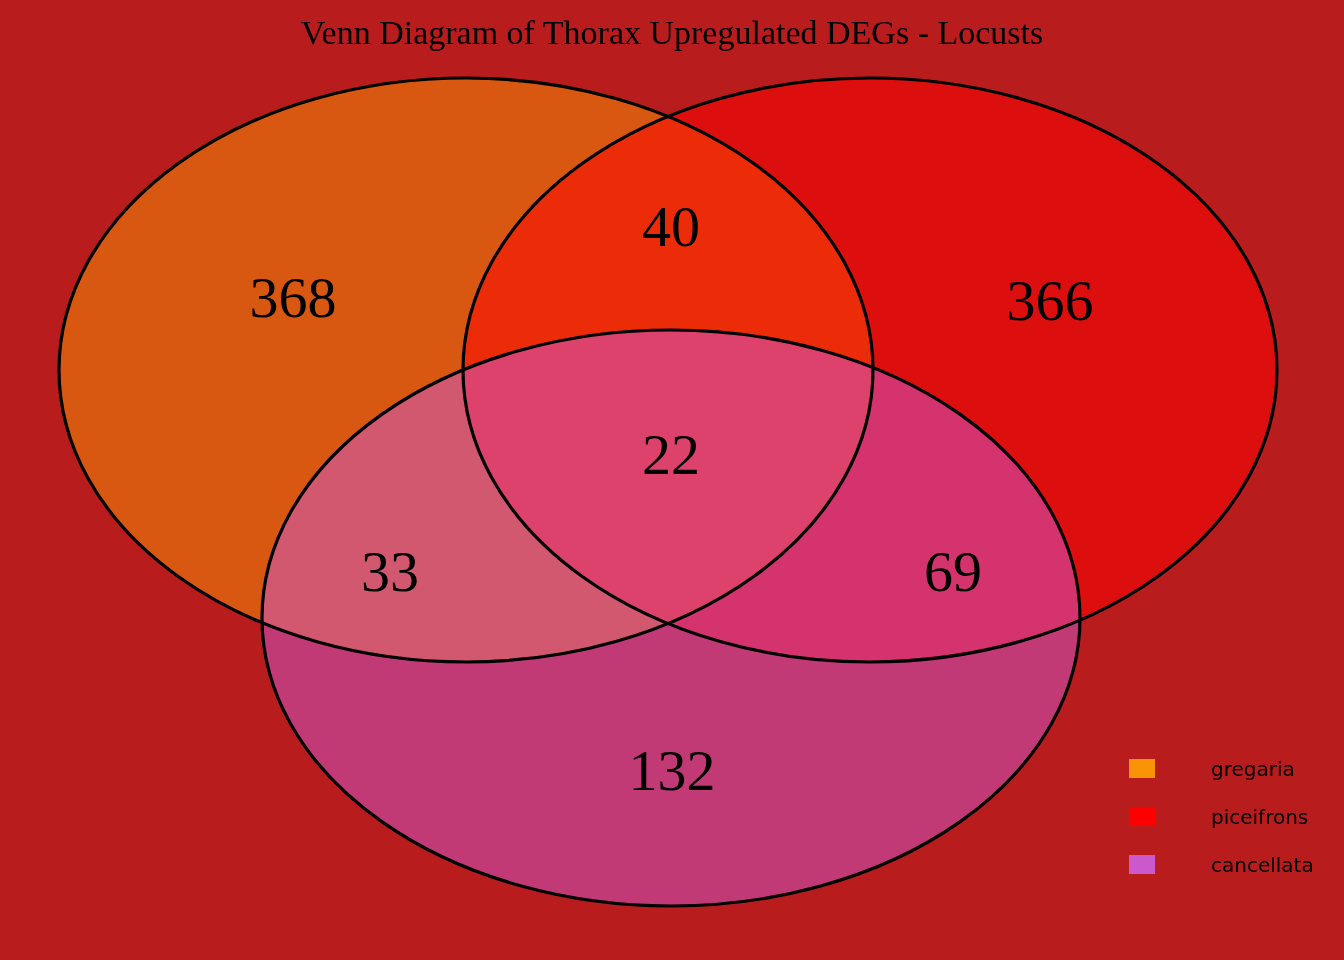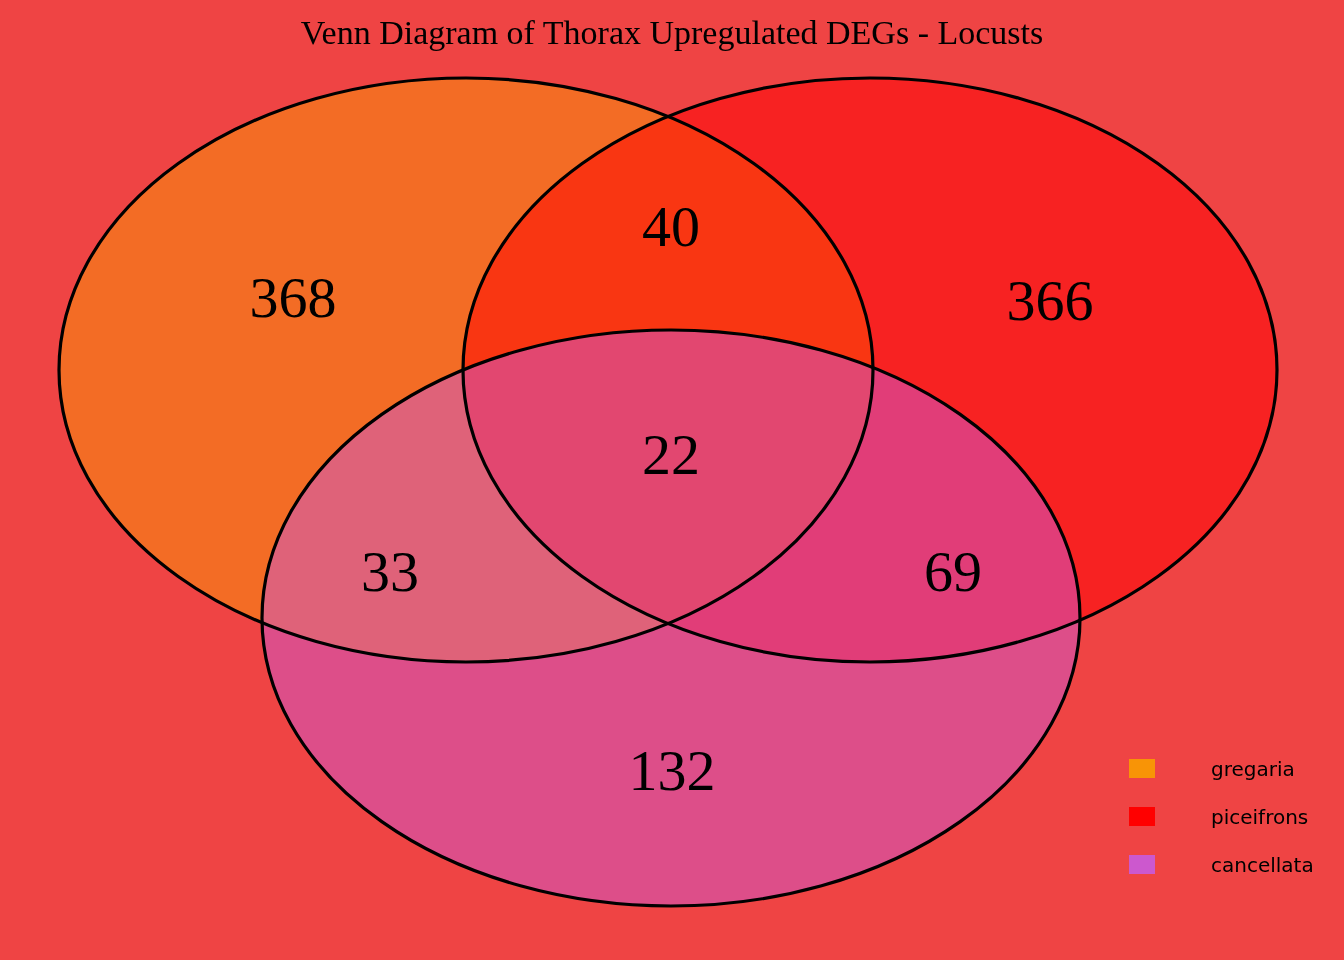--- a/index.html
+++ b/index.html
@@ -4,21 +4,21 @@
 <style>
   html, body {
     margin: 0;
     padding: 0;
     background: #ffffff;
   }
   .stage {
     position: relative;
     width: 1344px;
     height: 960px;
-    background: #ef4444;
+    background: #b91c1c;
     overflow: hidden;
   }
   svg {
     display: block;
   }
   .chart-title {
     font-family: "Liberation Serif", serif;
     font-size: 34px;
     fill: #000000;
   }

